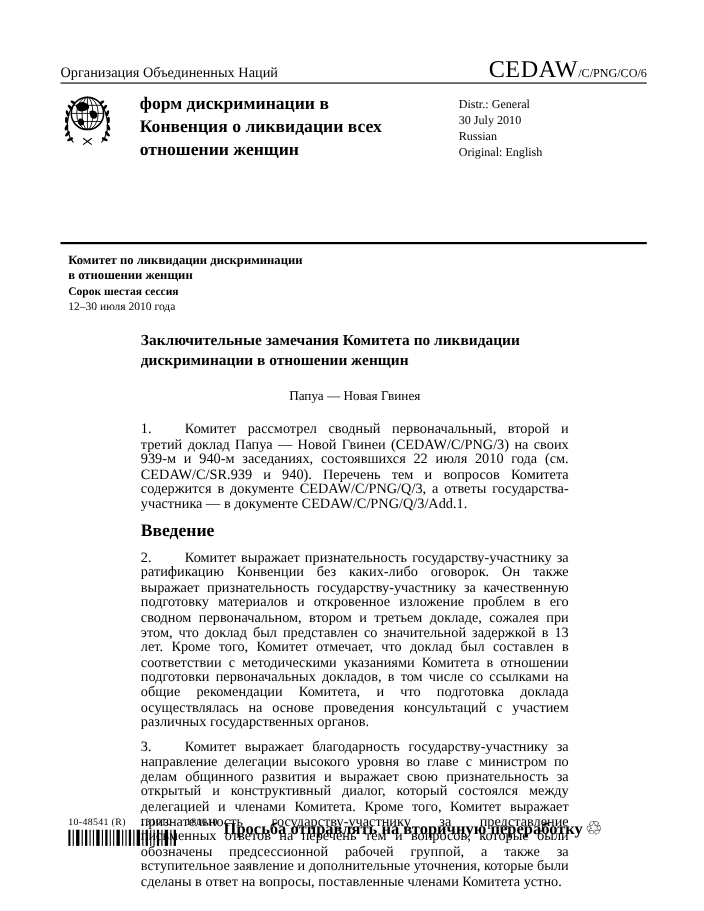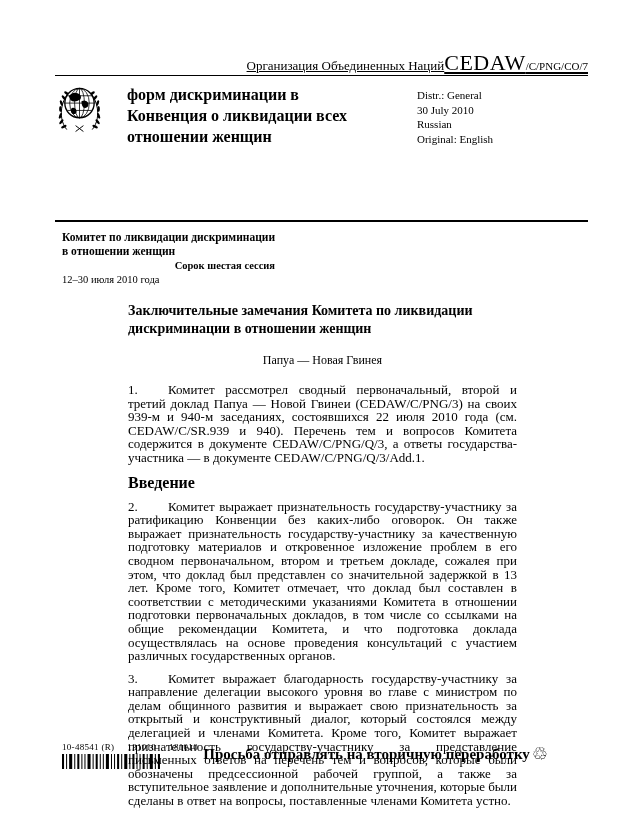--- a/index.html
+++ b/index.html
@@ -5,21 +5,21 @@
   html,body { margin:0; padding:0; background:#e8e8e8; }
   .page {
     position:relative; width:640px; height:828px; margin:0 auto;
     background:#ffffff; color:#000;
     font-family:"Liberation Serif", serif;
     overflow:hidden;
   }
   
   .top-header {
     position:absolute; left:55px; right:52px; top:50px;
-    display:flex; justify-content:flex-end; align-items:baseline;text-decoration:underline;
+    display:flex; justify-content:space-between; align-items:baseline;
   }
   .org-name { font-size:13px; }
   .doc-symbol { font-size:22px; letter-spacing:0.5px; }
   .doc-symbol-suffix { font-size:11px; letter-spacing:0; }
   .rule-thin {
     position:absolute; left:55px; right:52px; top:75px;
     border-top:1.5px solid #000;
   }
   
   .emblem { position:absolute; left:55px; top:82px; width:49px; height:52px; }
@@ -31,21 +31,21 @@
     position:absolute; left:417px; top:88px;
     font-size:11px; line-height:14.5px;
   }
   .rule-thick {
     position:absolute; left:55px; right:52px; top:220px;
     border-top:2.5px solid #000;
   }
   
   .committee { position:absolute; left:62px; top:230px; }
   .committee-name { font-size:11.5px; font-weight:bold; line-height:14px; }
-  .committee-session { font-size:10.5px; font-weight:bold; line-height:13.5px; margin-top:1px;text-align:right; }
+  .committee-session { font-size:10.5px; font-weight:bold; line-height:13.5px; margin-top:1px; }
   .committee-dates { font-size:10.5px; line-height:13.5px; }
   
   .doc-body { position:absolute; left:128px; top:302px; width:389px; }
   .doc-title {
     font-size:14px; font-weight:bold; line-height:18px;
     width:382px; margin:0 0 15px 0;
   }
   .country-heading { font-size:12px; font-weight:normal; margin:0 0 15px 0;text-align:center; }
   .body-para {
     font-size:13px; line-height:13.6px; text-align:justify;
@@ -70,21 +70,21 @@
     font-size:18px; line-height:18px;
   }
 </style>
 </head>
 <body>
 
 <div class="page">
 
   <div class="top-header">
     <span class="org-name">Организация Объединенных Наций</span>
-    <span class="doc-symbol"><span>CEDAW</span><span class="doc-symbol-suffix">/C/PNG/CO/7</span></span>
+    <span class="doc-symbol"><span>CEDAW</span><span class="doc-symbol-suffix">/C/PNG/CO/6</span></span>
   </div>
   <div class="rule-thin"></div>
 
   <svg class="emblem" viewBox="0 0 50 52">
     <defs>
         <clipPath id="globeclip">
           <circle cx="25" cy="21" r="14.6"></circle>
         </clipPath>
       </defs>
 

